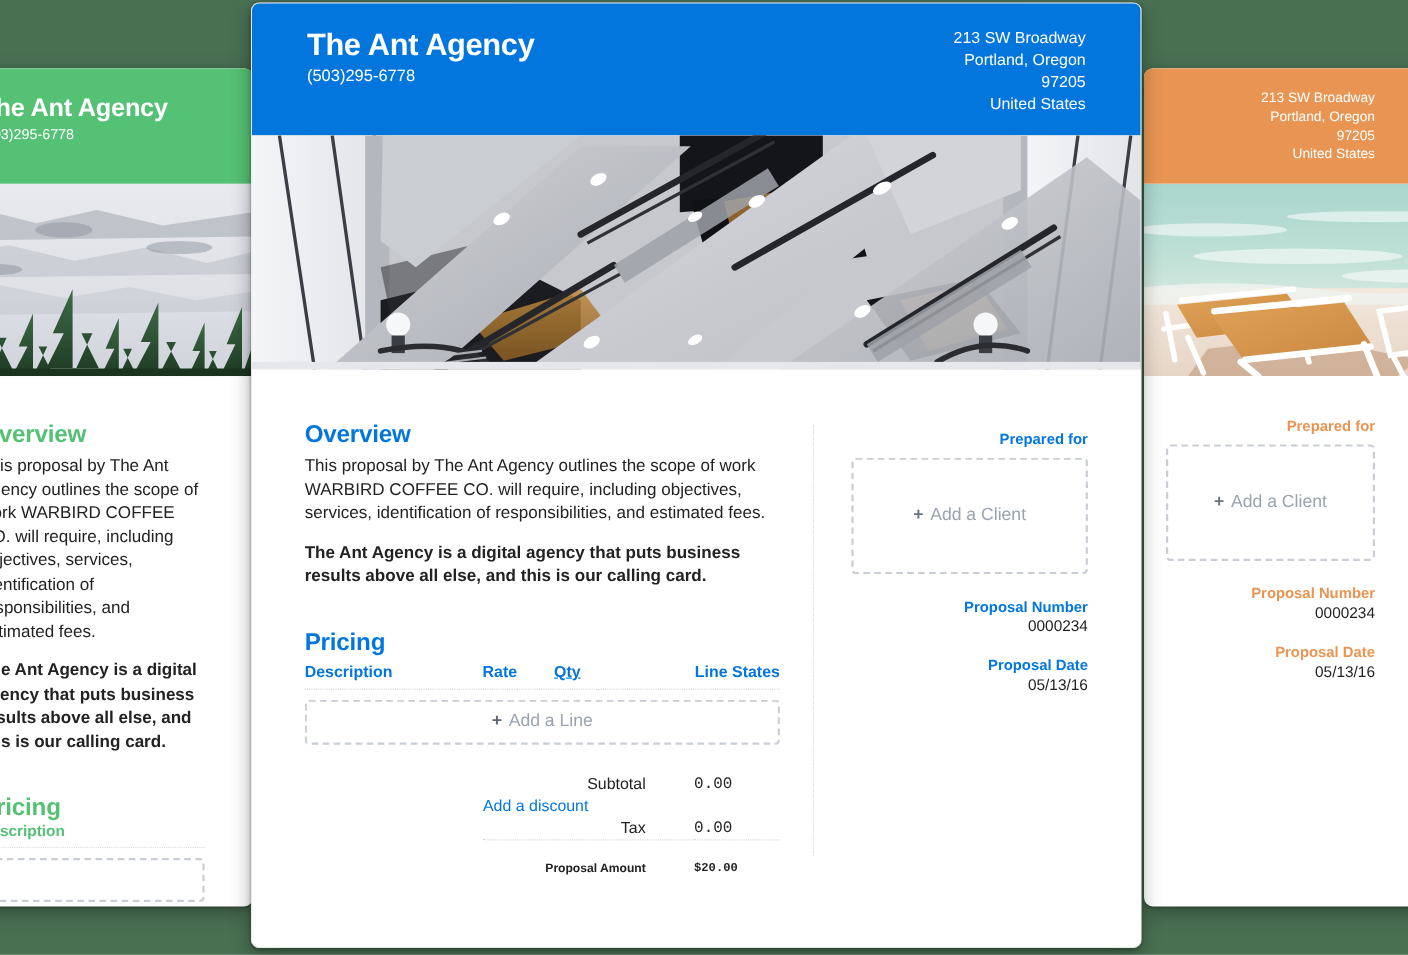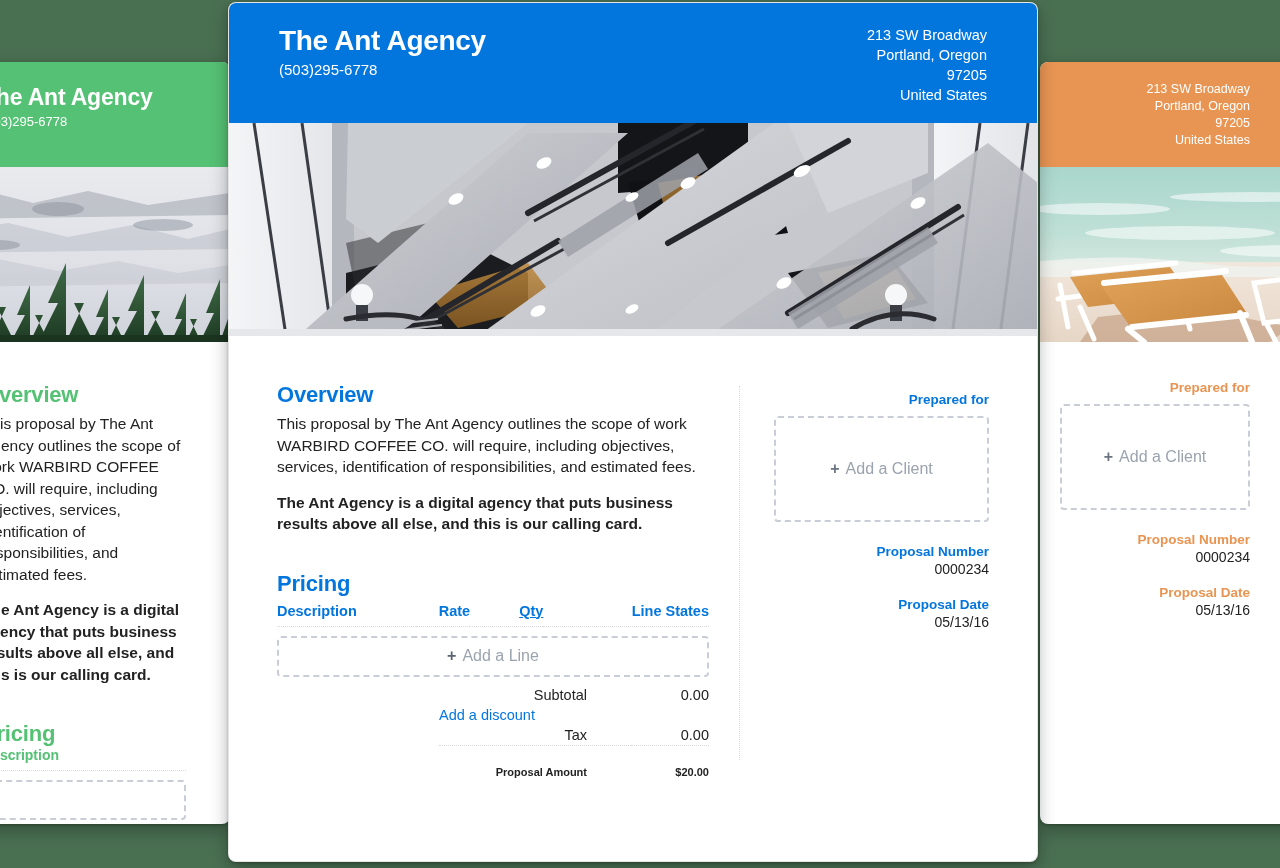--- a/index.html
+++ b/index.html
@@ -190,54 +190,54 @@
   }
   table.pricing th {
     font-size: 14.5px;
     font-weight: bold;
     padding-bottom: 7px;
     border-bottom: 1px dotted #d6d9dd;
     white-space: nowrap;
   }
   th.c-desc  { text-align: left; }
   th.c-rate  { text-align: right; }
-  th.c-qty   { text-align: right; padding-left: 18px; text-decoration: underline; }
+  th.c-qty   { text-align: center; padding-left: 18px; text-decoration: underline; }
   th.c-total { text-align: right; padding-left: 18px; }
 
   .addline-box {
     margin-top: 9px;
     border: 2px dashed #c9ced6;
     border-radius: 4px;
     height: 41px;
     display: flex;
     align-items: center;
     justify-content: center;
     color: #9aa3ae;
     font-size: 16px;
   }
   .addline-box .plus {
     color: #5c6470;
     font-weight: bold;
     margin-right: 6px;
   }
 
   
-  .totals { margin-top: 8px; }
+  .totals { margin-top: 26px; }
   .totals table {
     border-collapse: collapse;
     margin-left: auto;
     width: 270px;
   }
   .totals td {
     font-size: 14.5px;
     color: #222;
     padding: 2px 0;
   }
   .totals td.lab { text-align: right; padding-right: 44px; }
-  .totals td.num { text-align: right; width: 78px; }
+  .totals td.num { width: 78px; font-family: Liberation Mono, monospace; }
   .totals td.link {
     text-align: left;
     padding-right: 44px;
     color: #0376de;
     cursor: pointer;
   }
   .totals .rule td {
     border-top: 1px dotted #d6d9dd;
     height: 12px;
     padding-top: 12px;

